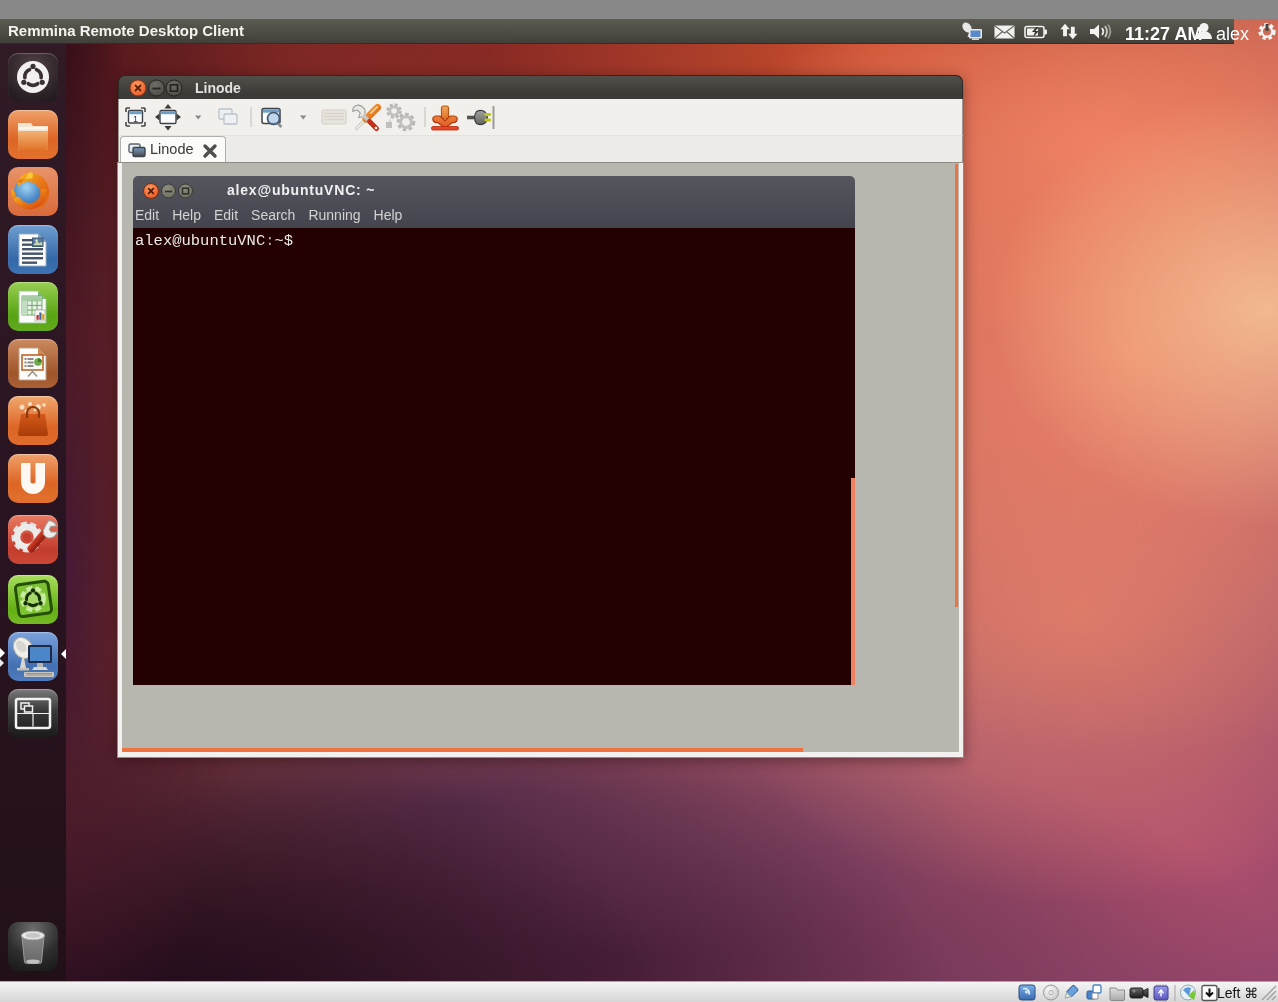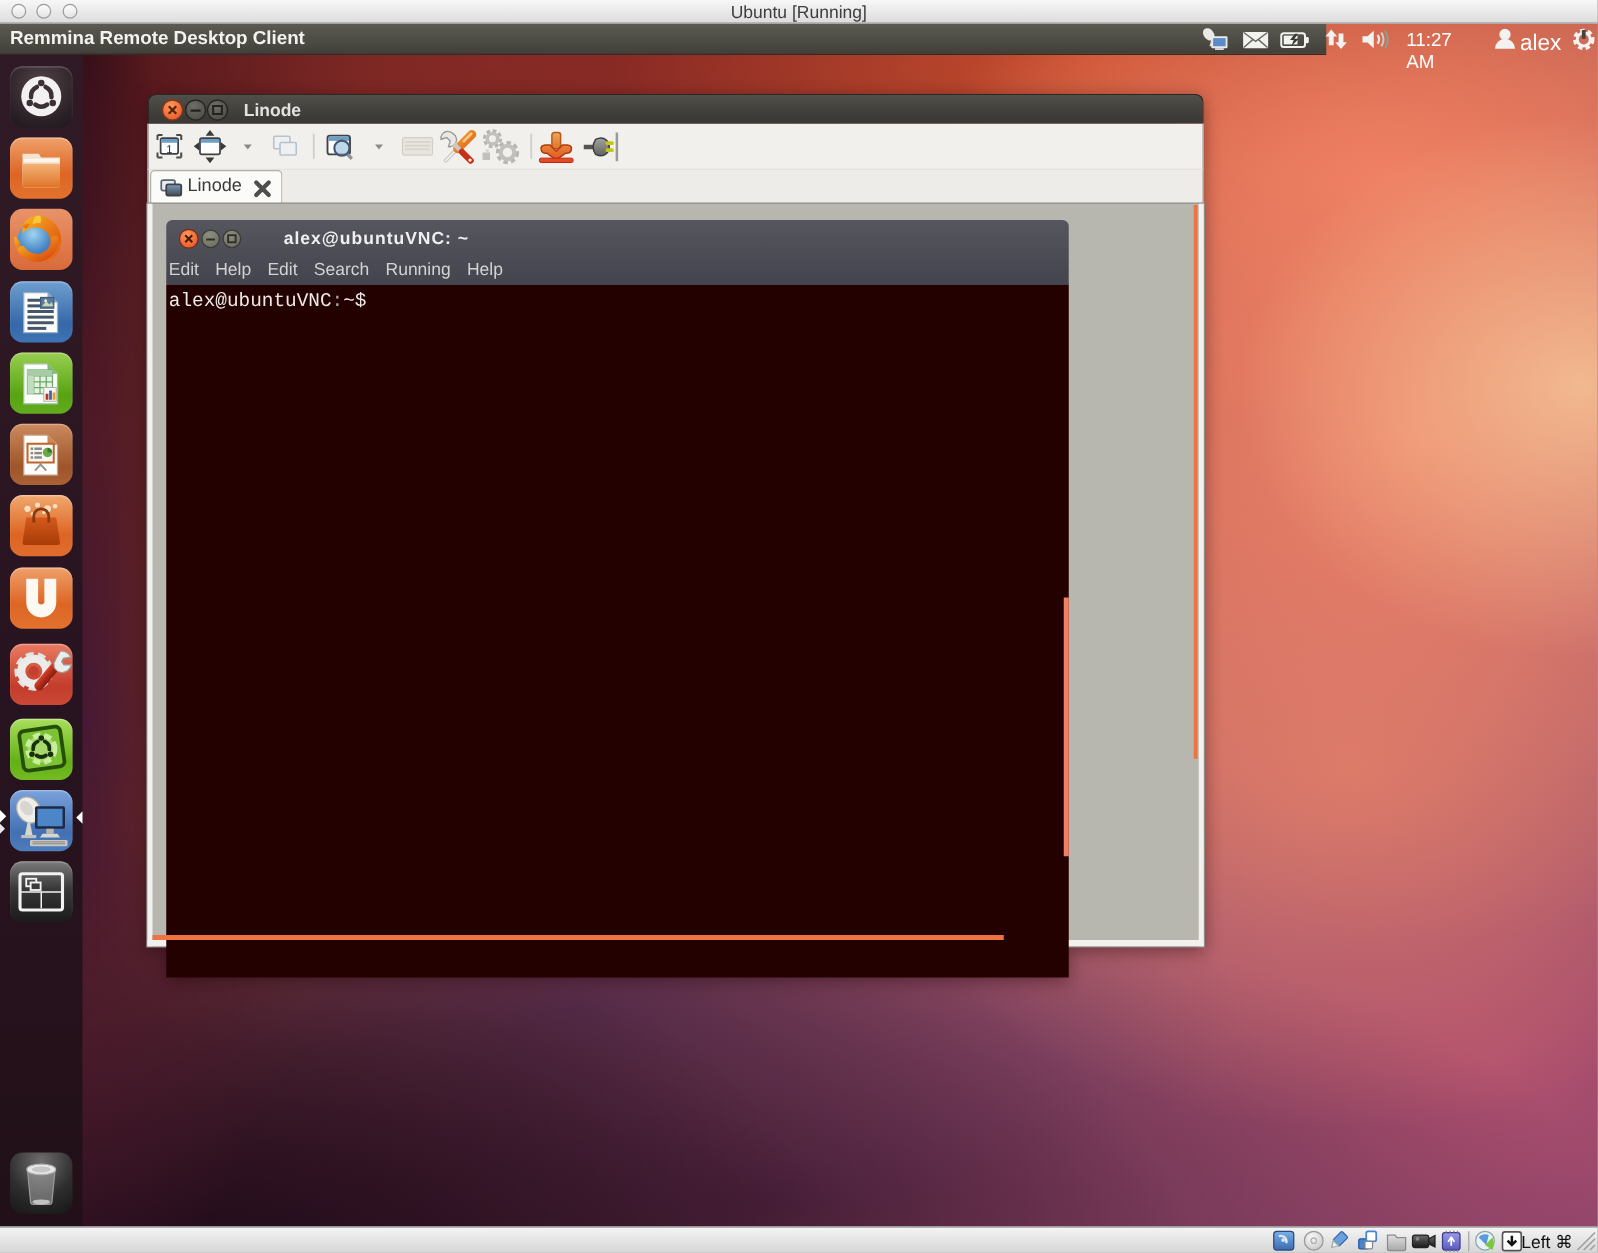--- a/index.html
+++ b/index.html
@@ -30,25 +30,25 @@
   radial-gradient(ellipse 300px 200px at 70px 40px, rgba(48,12,20,0.92), rgba(48,12,20,0) 75%),
   radial-gradient(ellipse 700px 360px at 80px 1000px, rgba(30,10,26,0.92), rgba(30,10,26,0) 85%),
   radial-gradient(ellipse 950px 480px at 180px 1020px, rgba(34,11,28,0.98), rgba(34,11,28,0) 82%),
   radial-gradient(ellipse 650px 240px at 470px 786px, rgba(96,52,92,0.85), rgba(96,52,92,0) 80%),
   radial-gradient(ellipse 800px 280px at 620px 940px, rgba(84,34,66,0.85), rgba(84,34,66,0) 82%),
   radial-gradient(ellipse 430px 310px at 1190px 830px, rgba(195,84,112,0.65), rgba(195,84,112,0) 75%),
   linear-gradient(140deg, #50181f 0%, #953e2f 35%, #c06050 55%, #a0556e 75%, #84416a 100%);
 }
 
 
-#panel { left:0; top:0; width:1061px; height:25px;
+#panel { left:0; top:0; width:1234px; height:25px;
   background:linear-gradient(#5c5b52, #403f39);
   border-bottom:1px solid #2e2d29; }
 #paneltitle { position:absolute; left:8px; top:3px; font-size:15px; font-weight:bold; color:#f4f2ee; }
-#clock { position:absolute; left:1125px; top:5px; font-size:15px; color:#fff; }
+#clock { position:absolute; left:1125px; top:5px; font-size:18px; color:#fff;font-weight:bold; }
 #uname { position:absolute; left:1216px; top:5px; font-size:18px; color:#fff; }
 
 
 #launcher { left:0; top:25px; width:66px; height:937px; background:linear-gradient(#301a26 0%, #281420 55%, #221018 100%); }
 .lico { position:absolute; left:8px; width:50px; height:49px; border-radius:10px; }
 
 
 #remwin { left:118px; top:56px; width:845px; height:682px; filter:drop-shadow(0 3px 7px rgba(30,5,8,0.45)); }
 #remtitle { position:absolute; left:0; top:0; width:845px; height:24px;
   background:linear-gradient(#504f49, #3b3a36 80%);
@@ -65,21 +65,21 @@
   border-left:4px solid #f2f1ef; border-right:4px solid #f2f1ef; border-bottom:5px solid #f2f1ef;
   box-shadow:0 0 0 1px #8f8c86; }
 
 
 #term { position:absolute; left:11px; top:13px; width:722px; height:510px; }
 #termhead { position:absolute; left:0; top:0; width:722px; height:52px;
   background:linear-gradient(#56565f, #44444e); border-radius:5px 5px 0 0; }
 #termtitle { position:absolute; left:74px; top:6px; font-size:14px; font-weight:bold; color:#f0f0f0; letter-spacing:0.8px;margin-left:20px; }
 #termmenu { position:absolute; left:2px; top:31px; font-size:14px; color:#d2d2d2; }
 #termmenu span { margin-right:13px; }
-#termbody { position:absolute; left:0; top:52px; width:722px; height:554px; background:#240101;padding-left:21px; }
+#termbody { position:absolute; left:0; top:52px; width:722px; height:457px; background:#240101;padding-left:21px; }
 #prompt { position:absolute; left:2px; top:4px; font-family:"Liberation Mono", monospace;
   font-size:15.5px; color:#eceae6; }
 
 
 #vboxbar { left:0; top:981px; width:1278px; height:21px;
   background:linear-gradient(#f4f4f4, #d6d6d6); border-top:1px solid #a8a8a8; }
 #lefttext { position:absolute; left:1217px; top:3px; font-size:14px; color:#111; }
 </style>
 </head>
 <body>
@@ -515,26 +515,20 @@
           <div id="termbody">
             <div id="prompt">alex@ubuntuVNC<span style="color:#a8a8a4">:</span>~$</div>
           </div>
         </div>
         <div class="abs" style="left:729px; top:315px; width:4px; height:207px; background:#f08264;"></div>
         <div class="abs" style="left:833px; top:1px; width:3px; height:443px; background:#ed7340;"></div>
         <div class="abs" style="left:0px; top:585px; width:681px; height:4px; background:#ed7340;"></div>
       </div>
     </div>
   </div>
-  <div id="macbar" class="abs">
-    <div class="maccirc" style="left:9px;"></div>
-    <div class="maccirc" style="left:29px;"></div>
-    <div class="maccirc" style="left:50px;"></div>
-    <div id="mactitle">Ubuntu [Running]</div>
-  </div>
   <div id="vboxbar" class="abs">
     <svg width="260" height="21" style="position:absolute; left:1018px; top:0;">
 
       <rect x="1" y="3" width="16" height="15" rx="2.5" fill="url(#hddg)" stroke="#2a4a7a" stroke-width="1"></rect>
       <path d="M5 7 a4.5 4.5 0 0 1 6 5.5" fill="none" stroke="#dce8f4" stroke-width="1.8"></path>
       <circle cx="8.5" cy="10" r="1.5" fill="#dce8f4"></circle>
 
       <circle cx="33" cy="10.5" r="7.5" fill="url(#cdg)" stroke="#9a9a9a" stroke-width="1"></circle>
       <circle cx="33" cy="10.5" r="2.2" fill="#e8e8e8" stroke="#b0b0b0"></circle>
 

